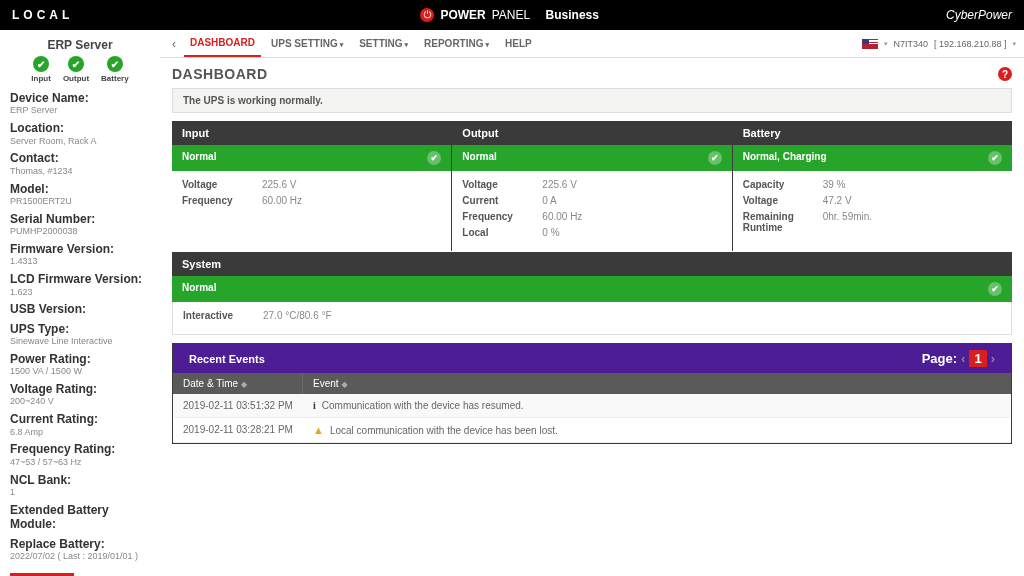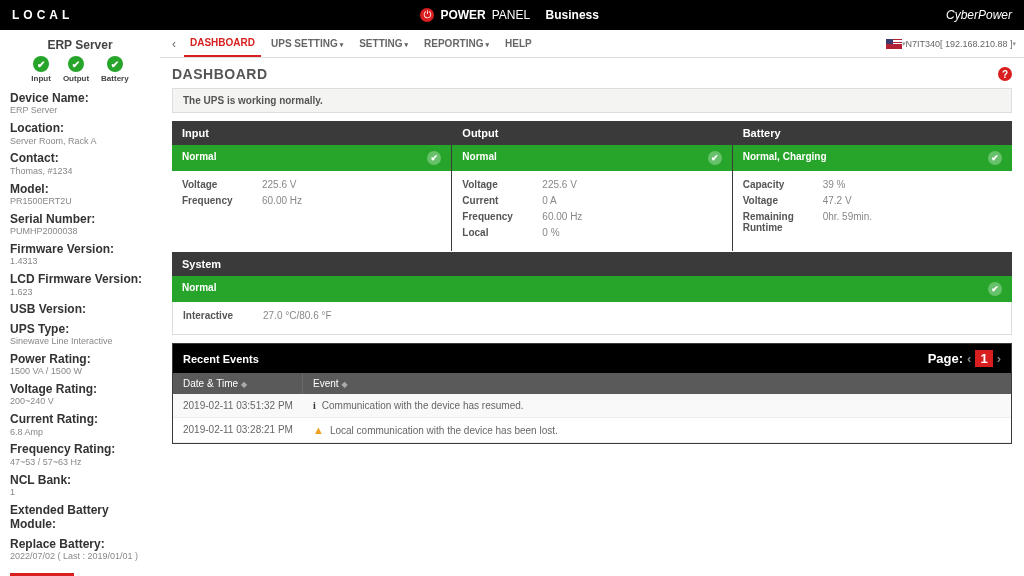--- a/index.html
+++ b/index.html
@@ -22,39 +22,39 @@
 .locate-btn{background:#d81e1e;color:#fff;border:none;padding:19px 10px;font-weight:bold;font-size:11px;margin-top:6px;cursor:pointer}
 .help-red{width:14px;height:14px;background:#d81e1e;border-radius:50%;color:#fff;display:inline-flex;align-items:center;justify-content:center;font-size:10px;font-weight:bold;margin-left:auto;cursor:pointer}
 .locate-row{display:flex;align-items:center;gap:40px}
 .main{flex:1;display:flex;flex-direction:column}
 .navbar{display:flex;align-items:center;border-bottom:1px solid #ddd;height:28px;padding:0 8px;gap:4px}
 .nav-back{font-size:12px;color:#666;cursor:pointer;padding:0 4px}
 .nav-item{font-size:10px;font-weight:bold;color:#666;padding:7px 6px;cursor:pointer;position:relative}
 .nav-item.active{color:#d81e1e;border-bottom:2px solid #d81e1e}
 .nav-caret{font-size:7px;margin-left:2px}
 .nav-spacer{flex:1}
-.nav-right{display:flex;align-items:center;font-size:9px;color:#666}
+.nav-right{display:flex;align-items:center;gap:6px;font-size:9px;color:#666}
 .flag{width:16px;height:10px;background:linear-gradient(to bottom,#b22234 0%,#b22234 8%,#fff 8%,#fff 16%,#b22234 16%,#b22234 24%,#fff 24%,#fff 32%,#b22234 32%,#b22234 40%,#fff 40%,#fff 48%,#b22234 48%,#b22234 56%,#fff 56%,#fff 64%,#b22234 64%,#b22234 100%);position:relative}
 .flag::before{content:"";position:absolute;top:0;left:0;width:7px;height:5px;background:#3c3b6e}
 .content{padding:8px 12px;overflow:auto;flex:1}
 .page-h{display:flex;align-items:center;margin-bottom:6px}
 .page-title{font-size:14px;font-weight:bold;color:#555;letter-spacing:.5px}
 .alert{background:#f4f4f2;border:1px solid #ddd;padding:6px 10px;font-size:10px;font-weight:bold;color:#555;margin-bottom:8px}
 .panels{display:flex;gap:1px;background:#3a3a3a;margin-bottom:1px}
 .panel{flex:1;background:#fff;display:flex;flex-direction:column}
 .p-head{background:#3a3a3a;color:#fff;padding:6px 10px;font-size:11px;font-weight:bold}
 .p-status{background:#26a52a;color:#fff;padding:6px 10px;font-size:10px;font-weight:bold;display:flex;justify-content:space-between}
 .chk-sm{width:14px;height:14px;background:rgba(255,255,255,0.3);border-radius:50%;display:flex;align-items:center;justify-content:center;font-size:9px}
 .p-body{padding:8px 10px}
 .kv{display:flex;font-size:10px;color:#555;margin-bottom:5px}
 .kv .k{width:80px;font-weight:bold}
 .kv .v{color:#888}
 .syspanel{margin-bottom:8px}
 .events-box{border:1px solid #3a3a3a}
-.ev-head{background:#000000;color:#fff;padding:6px 10px;display:flex;align-items:center;font-size:11px;font-weight:bold}
+.ev-head{background:#4c1d95;color:#fff;padding:6px 16px;display:flex;align-items:center;font-size:11px;font-weight:bold}
 .ev-page{margin-left:auto;display:flex;align-items:center;gap:4px;font-size:13px}
 .pg-arrow{color:#888;cursor:pointer}
 .pg-num{background:#d81e1e;color:#fff;padding:1px 5px}
 .ev-cols{background:#5a5a5a;color:#fff;display:flex;font-size:10px}
 .ev-col1{width:130px;padding:5px 10px;border-right:1px solid #6a6a6a}
 .ev-col2{flex:1;padding:5px 10px}
 .sort{font-size:8px;margin-left:3px;color:#aaa}
 .ev-row{display:flex;border-bottom:1px solid #eee;font-size:10px;background:#f9f9f9}
 .ev-row:nth-child(even){background:#fff}
 .ev-c1{width:130px;padding:6px 10px;color:#666}

